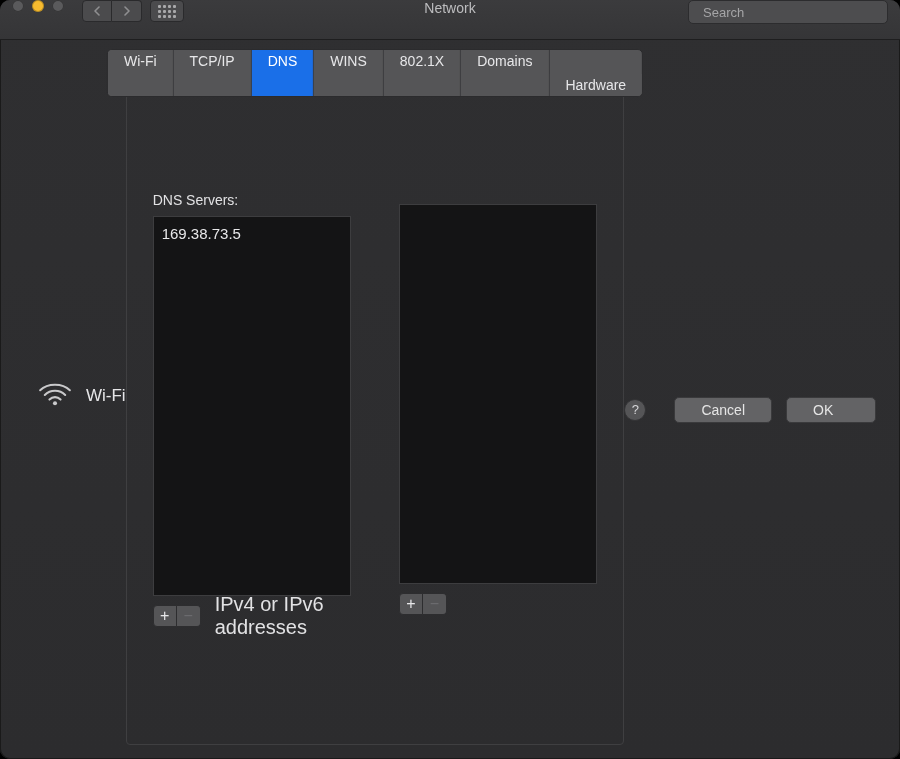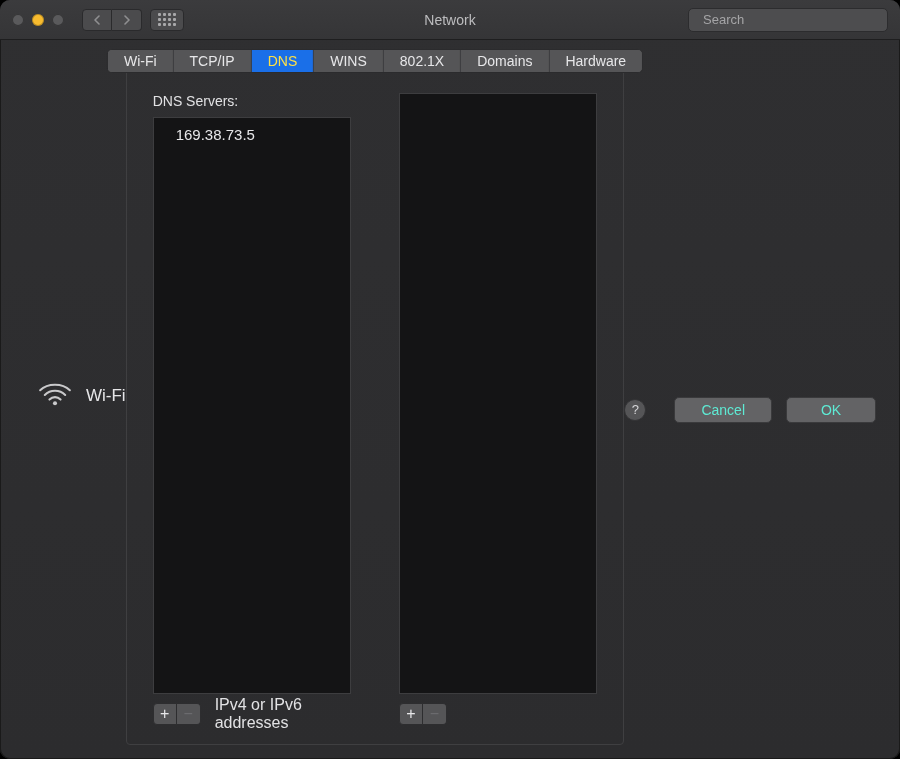--- a/index.html
+++ b/index.html
@@ -10,21 +10,21 @@
     border-radius: 10px;
     overflow: hidden;
     position: relative;
     box-shadow: inset 0 0 0 1px #1a1a1a;
   }
   
   .titlebar {
     height: 40px;
     background: linear-gradient(#3b3b3d, #353537);
     display: flex;
-    align-items: center;
+    align-items: flex-start;
     padding: 0 12px;
     border-bottom: 1px solid #1e1e1f;
     position: relative;
   }
   .traffic { display: flex; gap: 8px; align-items: center; }
   .traffic .dot {
     width: 12px; height: 12px; border-radius: 50%;
     background: #555; box-shadow: inset 0 0 0 1px rgba(0,0,0,.4);
   }
   .traffic .dot.close { background: #5a5a5c; }
@@ -79,57 +79,57 @@
   .tabs {
     position: absolute; top: -12px; left: 50%; transform: translateX(-50%);
     display: flex; border-radius: 5px; overflow: hidden;
     background: #555557; border: 1px solid #2b2b2d;
   }
   .tab {
     padding: 3px 16px; font-size: 14px; color: #e7e7e9;
     border-right: 1px solid #3a3a3c; white-space: nowrap;
     background: #555557;
   }
-  .tab:last-child { border-right: none; }
-  .tab.active { background: #1a6fe8; color: #fde047; }
-
-  .columns { flex: 1; display: flex; gap: 48px; }
+  .tab:last-child { border-right: none; margin-top: 24px; }
+  .tab.active { background: #1a6fe8; color: #ffffff; }
+
+  .columns { flex: 1; display: flex; gap: 48px; align-items: center; }
   .col { flex: 1; display: flex; flex-direction: column; }
   .col-label { font-size: 14px; color: #e2e2e4; margin-bottom: 8px; }
   .listbox {
     flex: 1; min-height: 380px;
     background: #141415; border: 1px solid #3d3d3f;
-    padding: 6px 22px; overflow: auto;
+    padding: 6px 8px; overflow: auto;
   }
   .listbox .row { font-size: 15px; color: #e8e8ea; padding: 2px 0; }
   .below-row { display: flex; align-items: center; gap: 14px; margin-top: 8px; height: 24px;}
   .pm-group { display: flex; }
   .pm-btn {
     width: 24px; height: 22px; background: #555557;
     border: 1px solid #2d2d2f; display: flex; align-items:center; justify-content:center;
     font-size: 16px; line-height: 1;
   }
   .pm-btn.plus { border-radius: 4px 0 0 4px; color: #e8e8ea;}
   .pm-btn.minus{ border-radius: 0 4px 4px 0; border-left: none; color: #6d6d6f;}
-  .hint { font-size: 16px; color: #e2e2e4; }
+  .hint { font-size: 20px; color: #e2e2e4; }
 
   .footer {
     display: flex; align-items: center; margin-top: 14px; gap: 14px;
   }
   .help-btn {
     width: 22px; height: 22px; border-radius: 50%;
     background: #555557; border: 1px solid #333335;
     display:flex; align-items:center; justify-content:center;
     font-size: 13px; color: #d6d6d8;
   }
   .spacer { flex: 1; }
   .btn {
     min-width: 90px; padding: 4px 26px;
     background: #636365; border: 1px solid #3a3a3c; border-radius: 5px;
-    font-size: 14px; color: #5eead4; text-align: center;
+    font-size: 14px; color: #e5e5e5; text-align: left;
   }
 </style>
 </head>
 <body>
 
 <div class="window">
 
   <div class="titlebar">
     <div class="traffic">
       <div class="dot close"></div>

